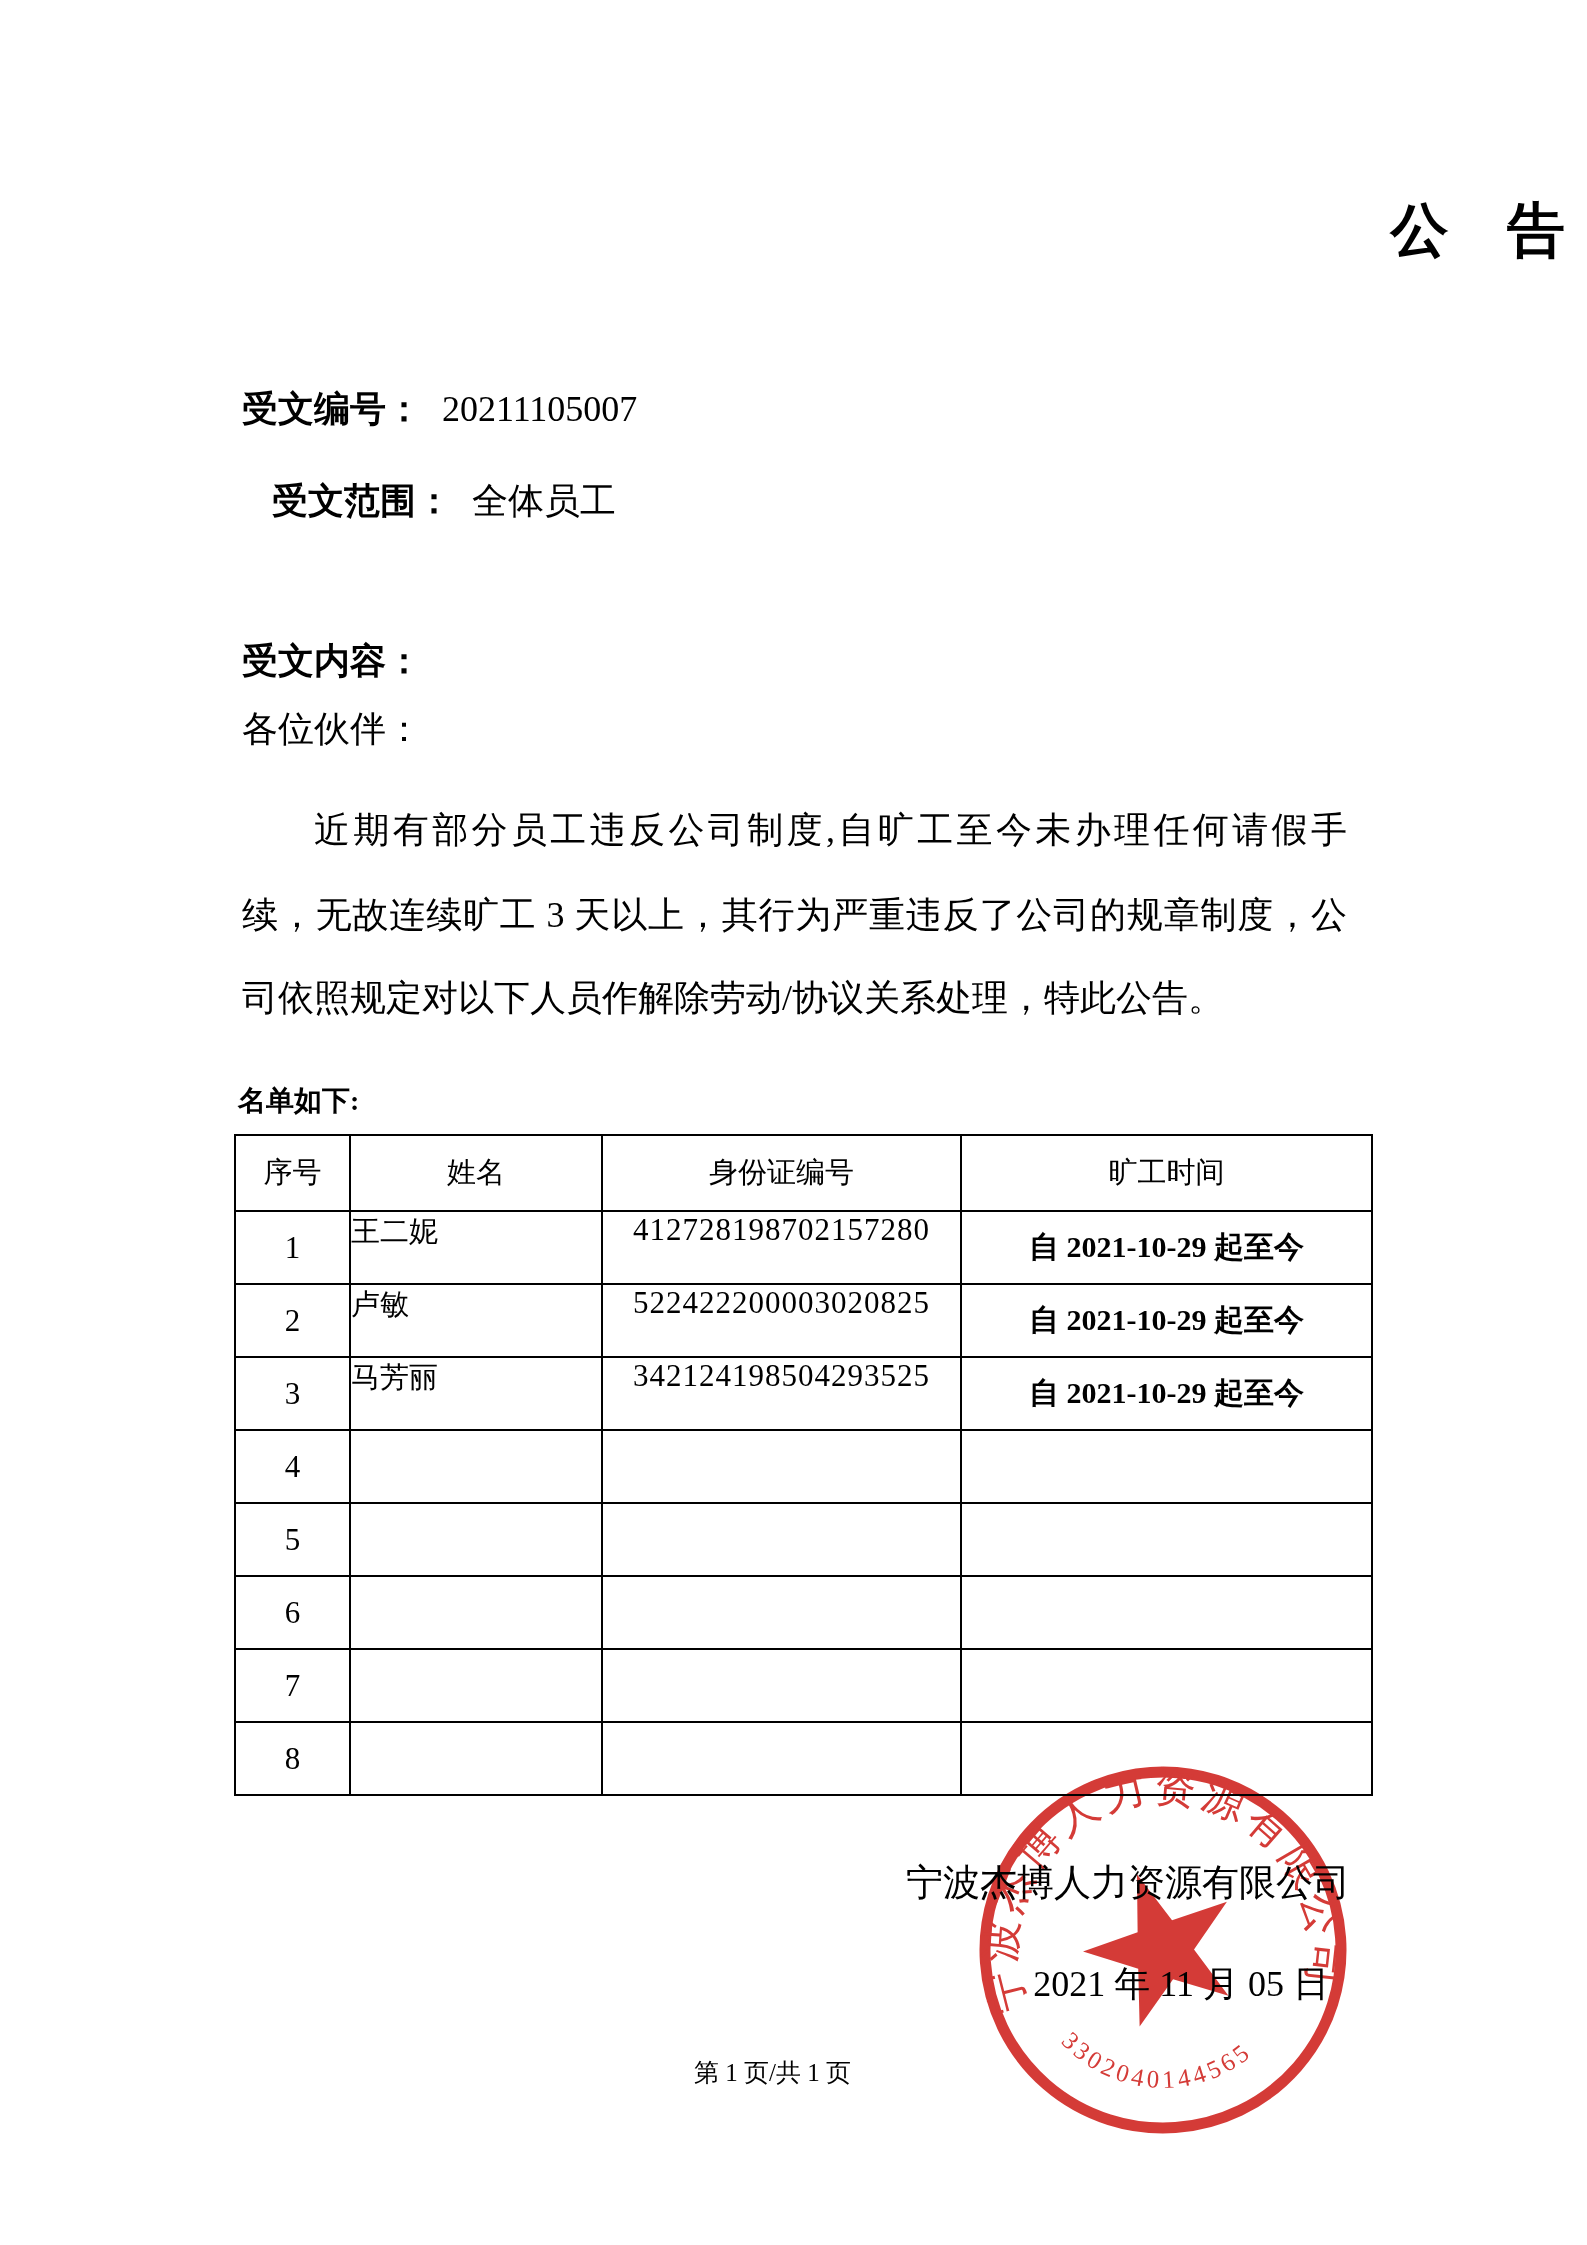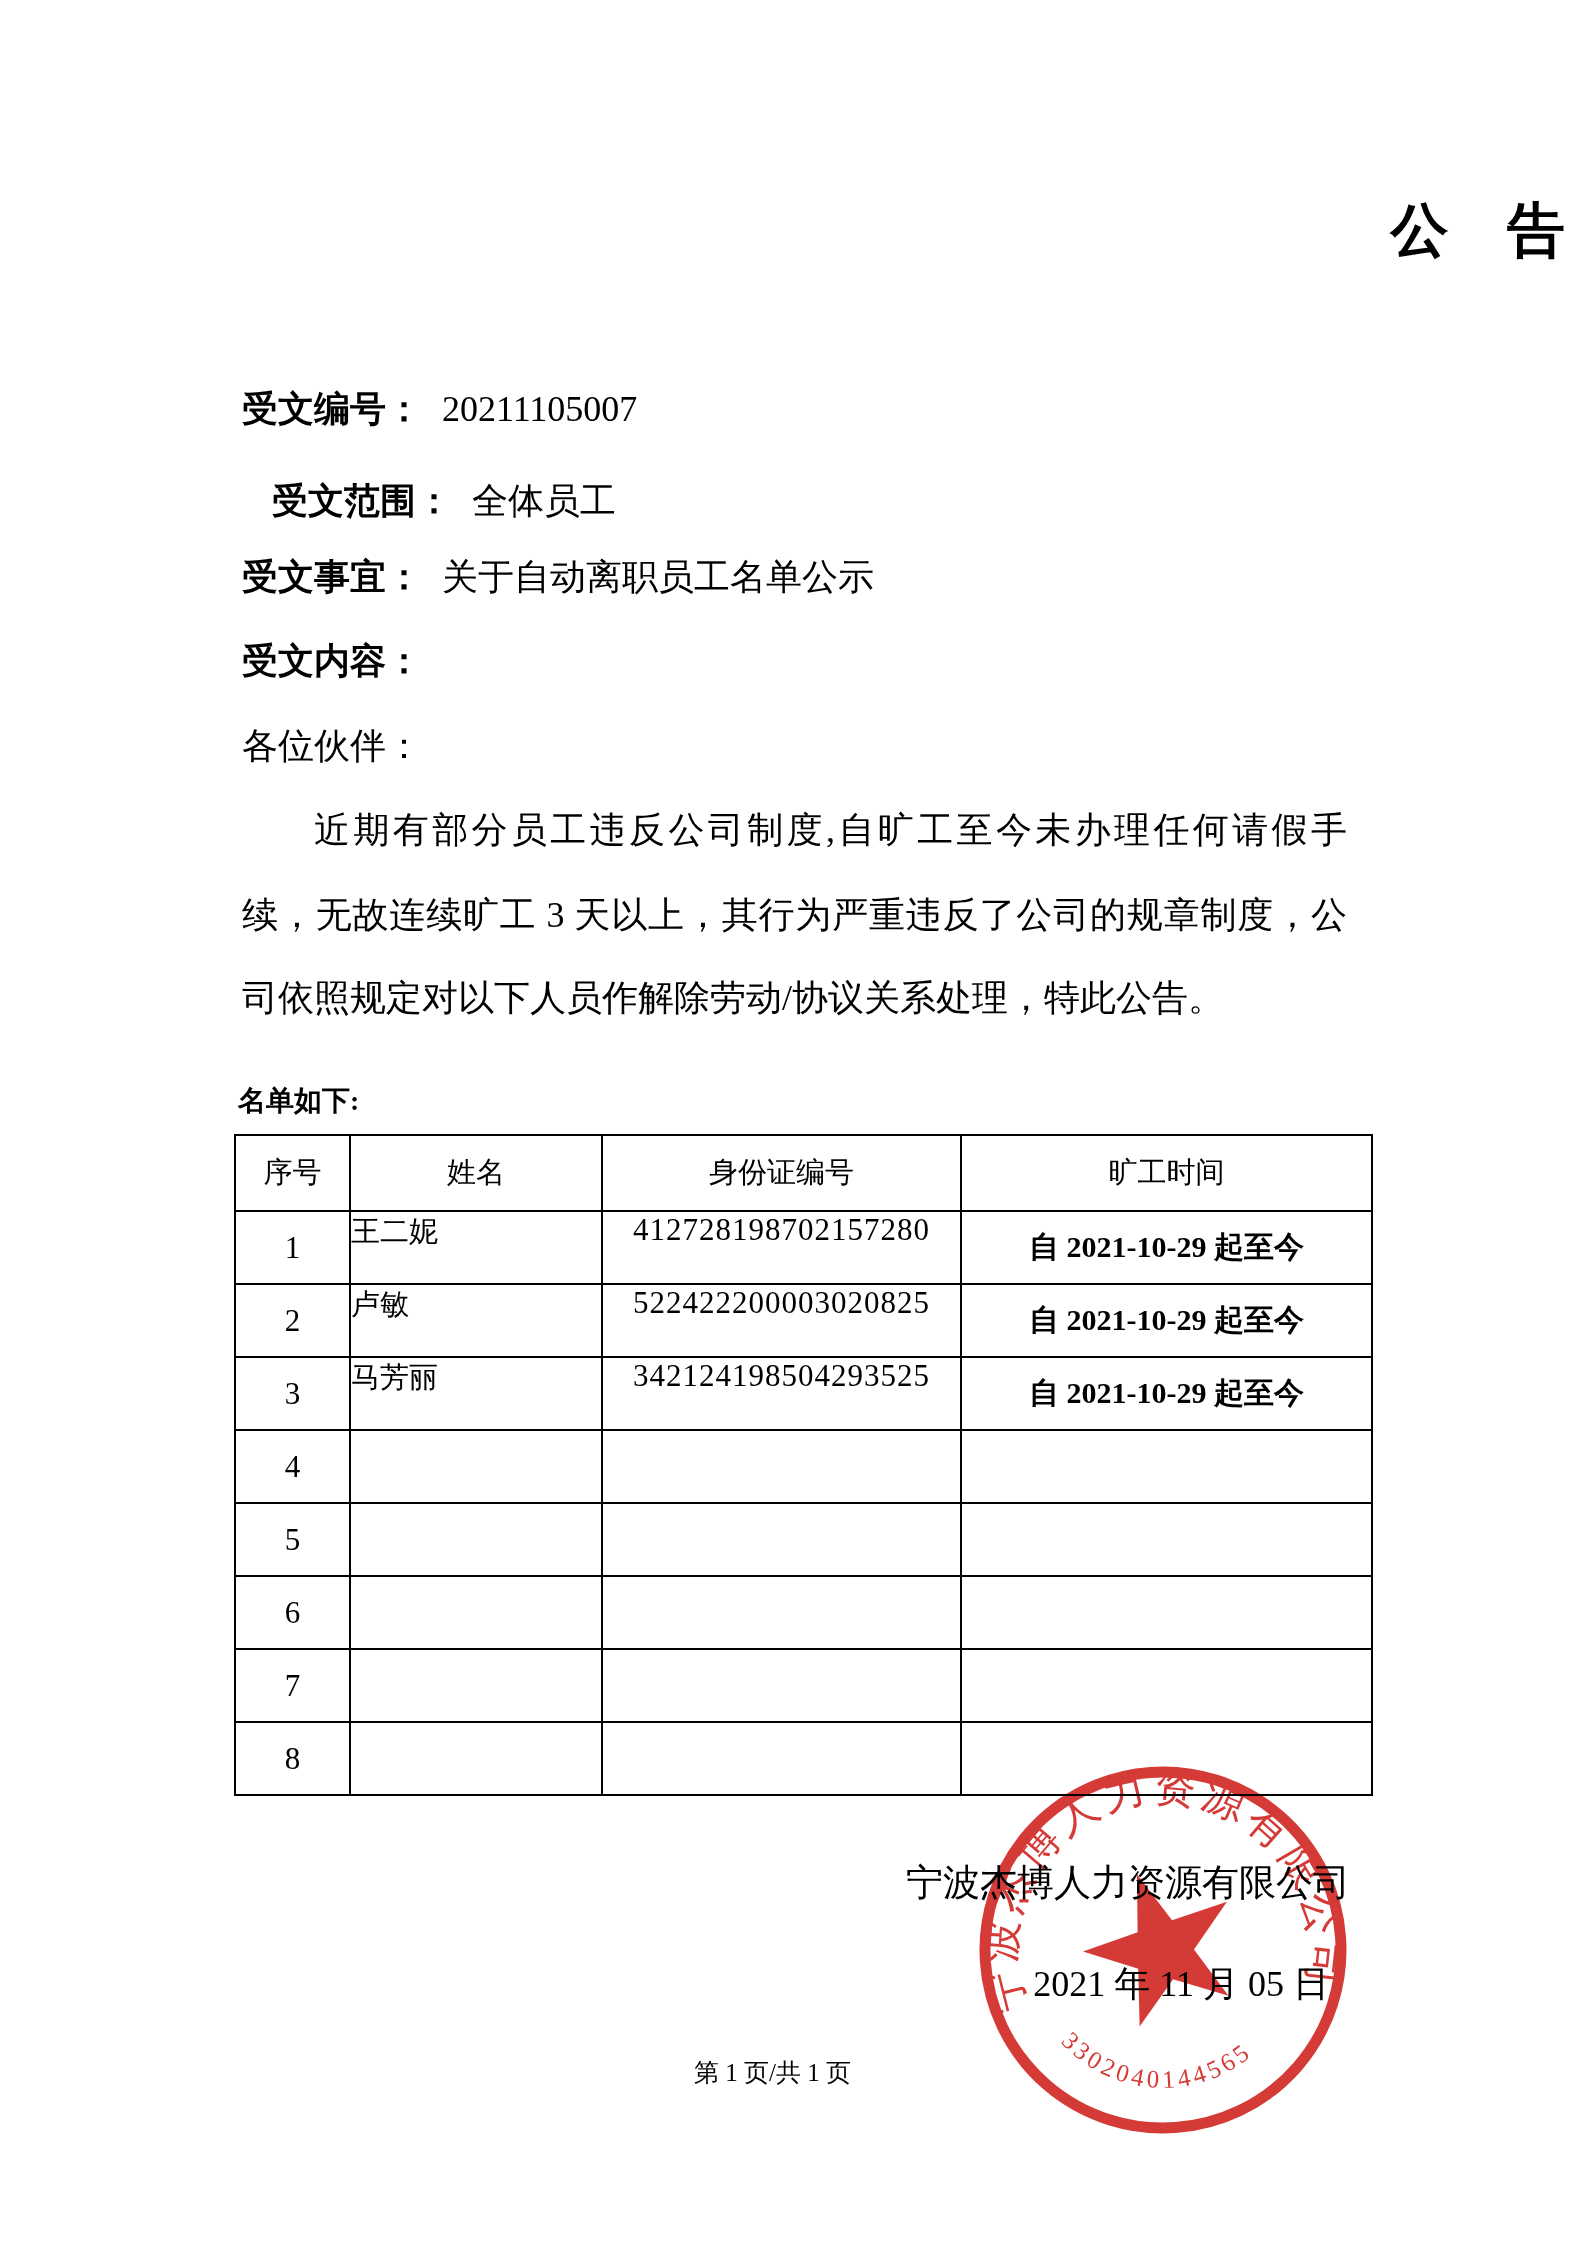--- a/index.html
+++ b/index.html
@@ -96,28 +96,25 @@
 <div class="page">
 
   <div class="doc-title">公 告</div>
 
   <div class="line" style="top:385px;">
     <span class="meta-label">受文编号：</span><span class="meta-value wide-gap">20211105007</span>
   </div>
   <div class="line" style="top:477px;margin-left:30px;">
     <span class="meta-label">受文范围：</span><span class="meta-value">全体员工</span>
   </div>
-  <div class="line" style="top:553px;">
-    <span class="meta-label">受文事宜：</span><span class="meta-value">关于自动离职员工名单公示</span>
-  </div>
   <div class="line" style="top:637px;">
     <span class="meta-label">受文内容：</span><span class="meta-value"></span>
   </div>
 
-  <div class="line" style="top:722px; font-size:36px;font-family:Liberation Mono, monospace;">各位伙伴：</div>
+  <div class="line" style="top:705px; font-size:36px;font-family:Liberation Mono, monospace;">各位伙伴：</div>
 
   <div class="body-line justified indent" style="top:806px;">近期有部分员工违反公司制度,自旷工至今未办理任何请假手</div>
   <div class="body-line justified" style="top:891px;">续，无故连续旷工 3 天以上，其行为严重违反了公司的规章制度，公</div>
   <div class="body-line" style="top:974px;">司依照规定对以下人员作解除劳动/协议关系处理，特此公告。</div>
 
   <div class="list-label">名单如下:</div>
 
   <table class="roster">
     <colgroup>
       <col style="width:115px">

